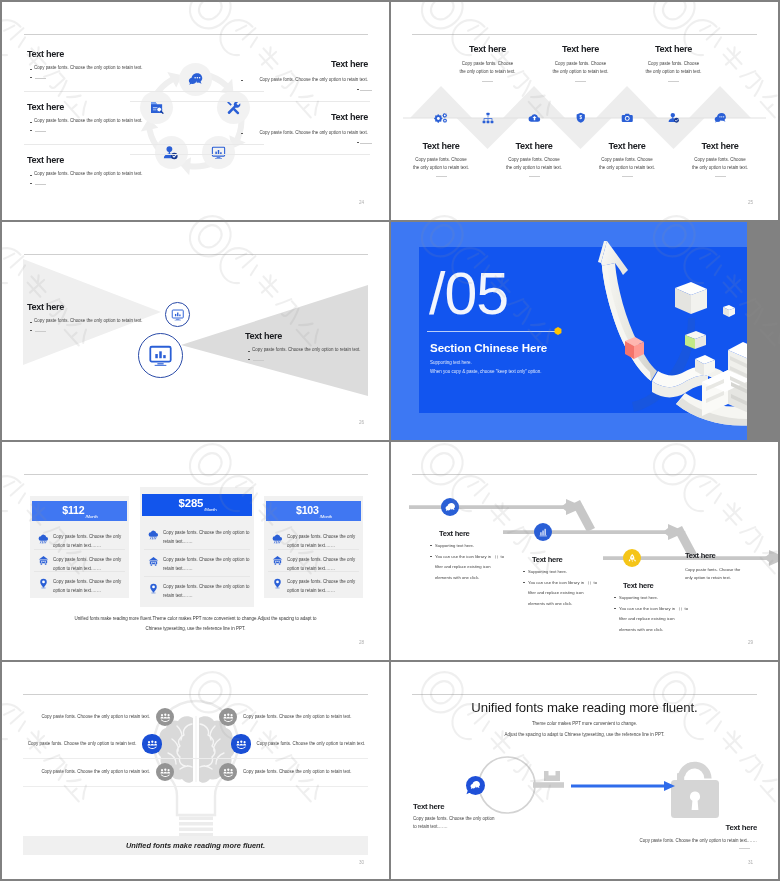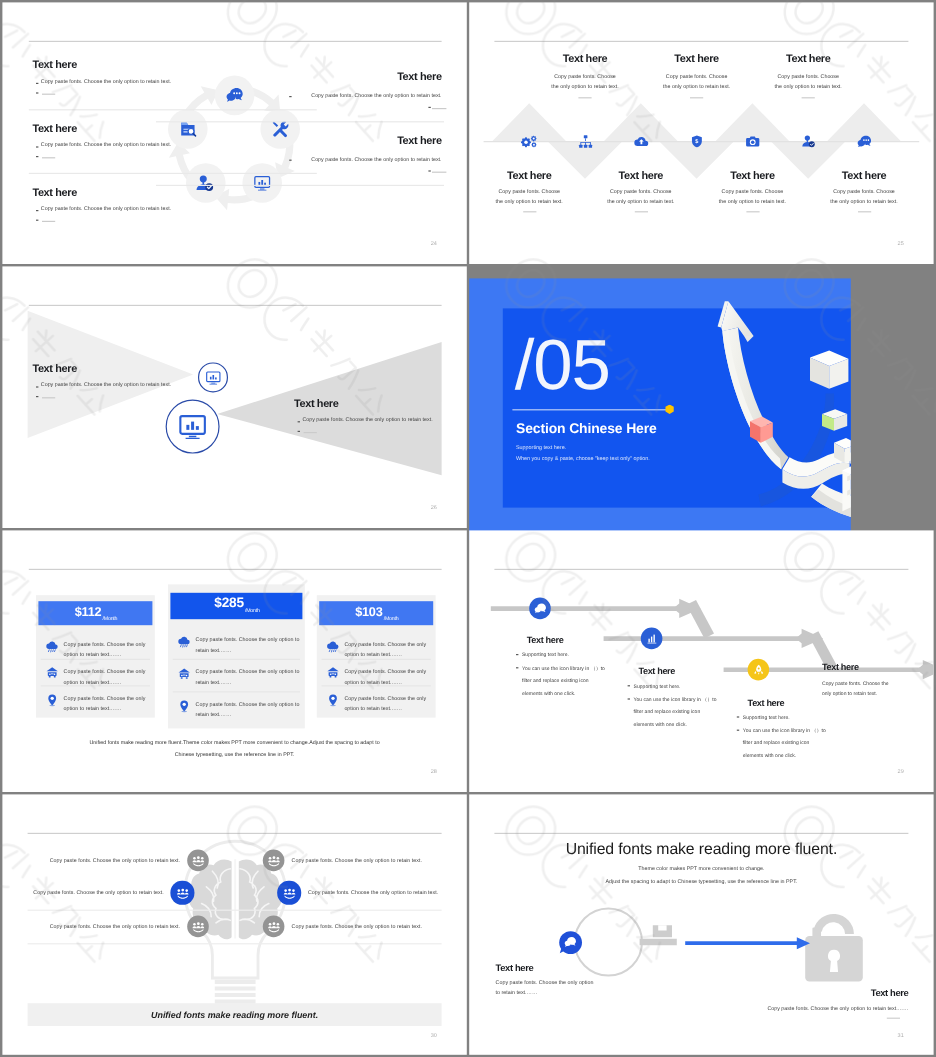--- a/index.html
+++ b/index.html
@@ -4,21 +4,21 @@
 <title>PPT Slide Thumbnails</title>
 <style>
   html,body{margin:0;padding:0;}
   body{width:780px;height:881px;overflow:hidden;background:#818181;
        font-family:"Liberation Sans",sans-serif;}
   .grid{position:absolute;left:0;top:0;width:780px;height:881px;}
   .slide{position:absolute;overflow:hidden;background:#fff;}
   .s1{left:2px;  top:2px;  width:387px;height:218px;}
   .s2{left:391px;top:2px;  width:387px;height:218px;}
   .s3{left:2px;  top:222px;width:387px;height:218px;}
-  .s4{left:391px;top:232px;width:318px;height:218px;}
+  .s4{left:391px;top:222px;width:356px;height:218px;}
   .s5{left:2px;  top:442px;width:387px;height:218px;}
   .s6{left:391px;top:442px;width:387px;height:218px;}
   .s7{left:2px;  top:662px;width:387px;height:217px;}
   .s8{left:391px;top:662px;width:387px;height:217px;}
 
   .wm{position:absolute;left:0;top:0;width:780px;height:881px;pointer-events:none;z-index:50;opacity:0.14;}
 
   .topline{position:absolute;height:1px;background:#cfcfcf;}
   .divline{position:absolute;height:1px;background:#e9e9e9;}
   .pgnum{position:absolute;font-size:4.6px;color:#aeaeae;}

